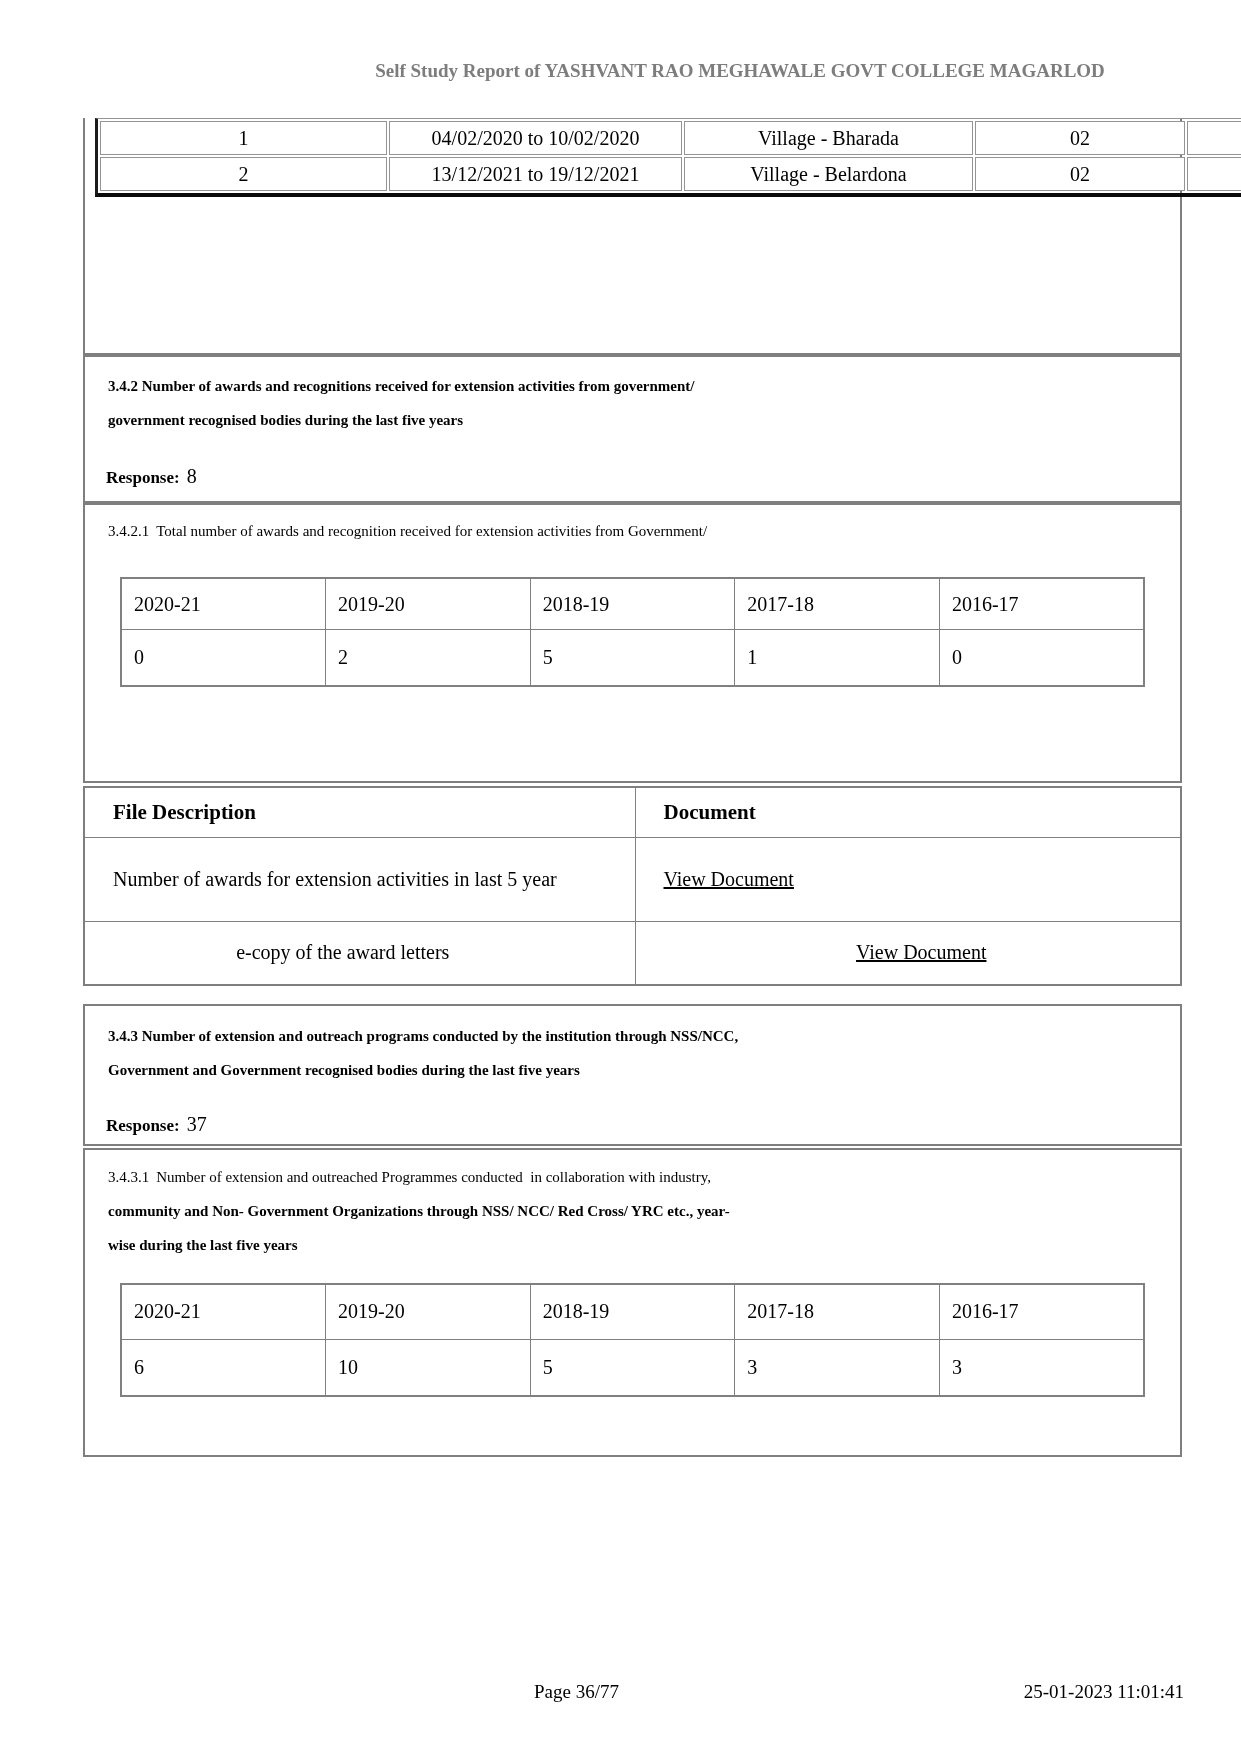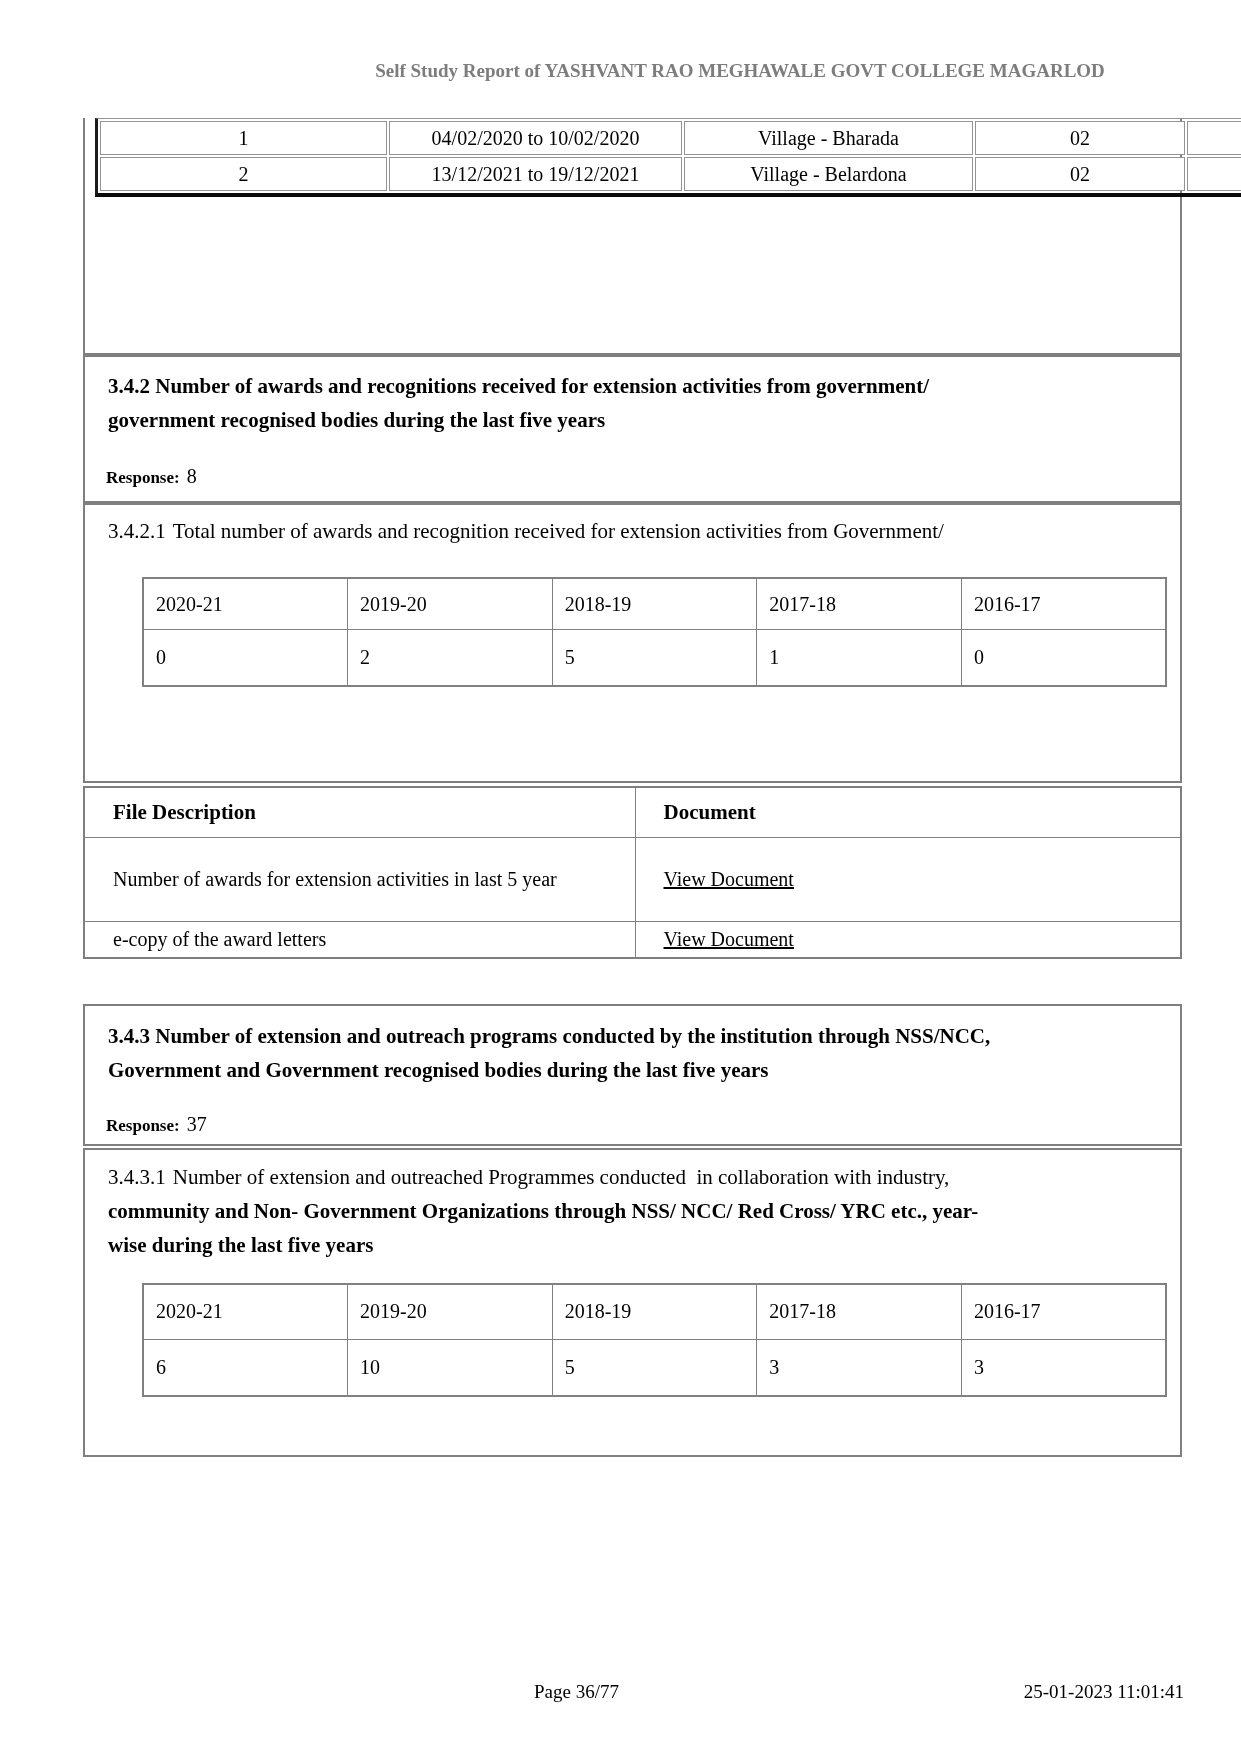--- a/index.html
+++ b/index.html
@@ -12,58 +12,58 @@
     color:#000;
   }
   
   .doc-header{
     position:absolute;top:60px;left:200px;width:1080px;
     text-align:center;font-size:19px;font-weight:bold;color:#7d7d7d;
   }
   
   .cbox{position:absolute;left:83px;width:1099px;border:2px solid #7f7f7f;box-sizing:border-box;}
   .cbox.noTop{border-top:none;}
-  .heading{font-size:21px;font-weight:bold;line-height:34px;padding:0 2px;}
+  .heading{font-size:15px;font-weight:bold;line-height:34px;padding:0 2px;}
   .plainNum{font-weight:normal;margin-right:7px;}
   .boldRest{font-weight:normal;white-space:pre-wrap;}
   .response-line{font-size:20px;margin-top:28px;}
   .response-line .lbl{font-weight:bold;font-size:17px;margin-right:7px;}
   
   .villageTable{
     position:absolute;left:95px;top:118px;
     border-collapse:separate;border-spacing:2px;
     table-layout:fixed;width:1150px;
     font-size:20px;
     border-left:3px solid #1c1c1c;border-bottom:4px solid #0a0a0a;border-top:1px solid #949494;
   }
   .villageTable td{
     border:1px solid #949494;height:30px;text-align:center;
     overflow:hidden;white-space:nowrap;background:#fff;
   }
   
   .yearsTable{
     border-collapse:collapse;table-layout:fixed;width:1025px;
-    margin-left:36px;font-size:20px;
+    margin-left:14px;font-size:20px;
     border:2px solid #808080;
     padding-left:39px;
   }
   .yearsTable td{border:1px solid #808080;padding-left:12px;vertical-align:middle;}
   .yearsTable tr.hd td{height:48px;}
   .yearsTable tr.vals td{height:53px;}
   
   .docTable{
     position:absolute;left:83px;top:786px;width:1099px;
     border-collapse:collapse;table-layout:fixed;
     border:2px solid #7f7f7f;font-size:20px;
   }
   .docTable td{border:1px solid #808080;vertical-align:middle;padding-left:28px;box-sizing:border-box;}
   .docTable td.c1{width:551px;padding-right:62px;line-height:33px;}
   .docTable tr.hd td{height:50px;font-weight:bold;font-size:21px;}
   .docTable tr.r1 td{height:84px;}
-  .docTable tr.r2 td{height:36px;}
+  .docTable tr.r2 td{height:64px;text-align:center;}
   a.viewlink{color:#000000;text-decoration:underline;cursor:pointer;}
   
   .footer-page{position:absolute;top:1681px;left:534px;font-size:19px;}
   .footer-ts{position:absolute;top:1681px;right:57px;font-size:19px;}
 </style>
 </head>
 <body>
 
 <div id="page">
 

